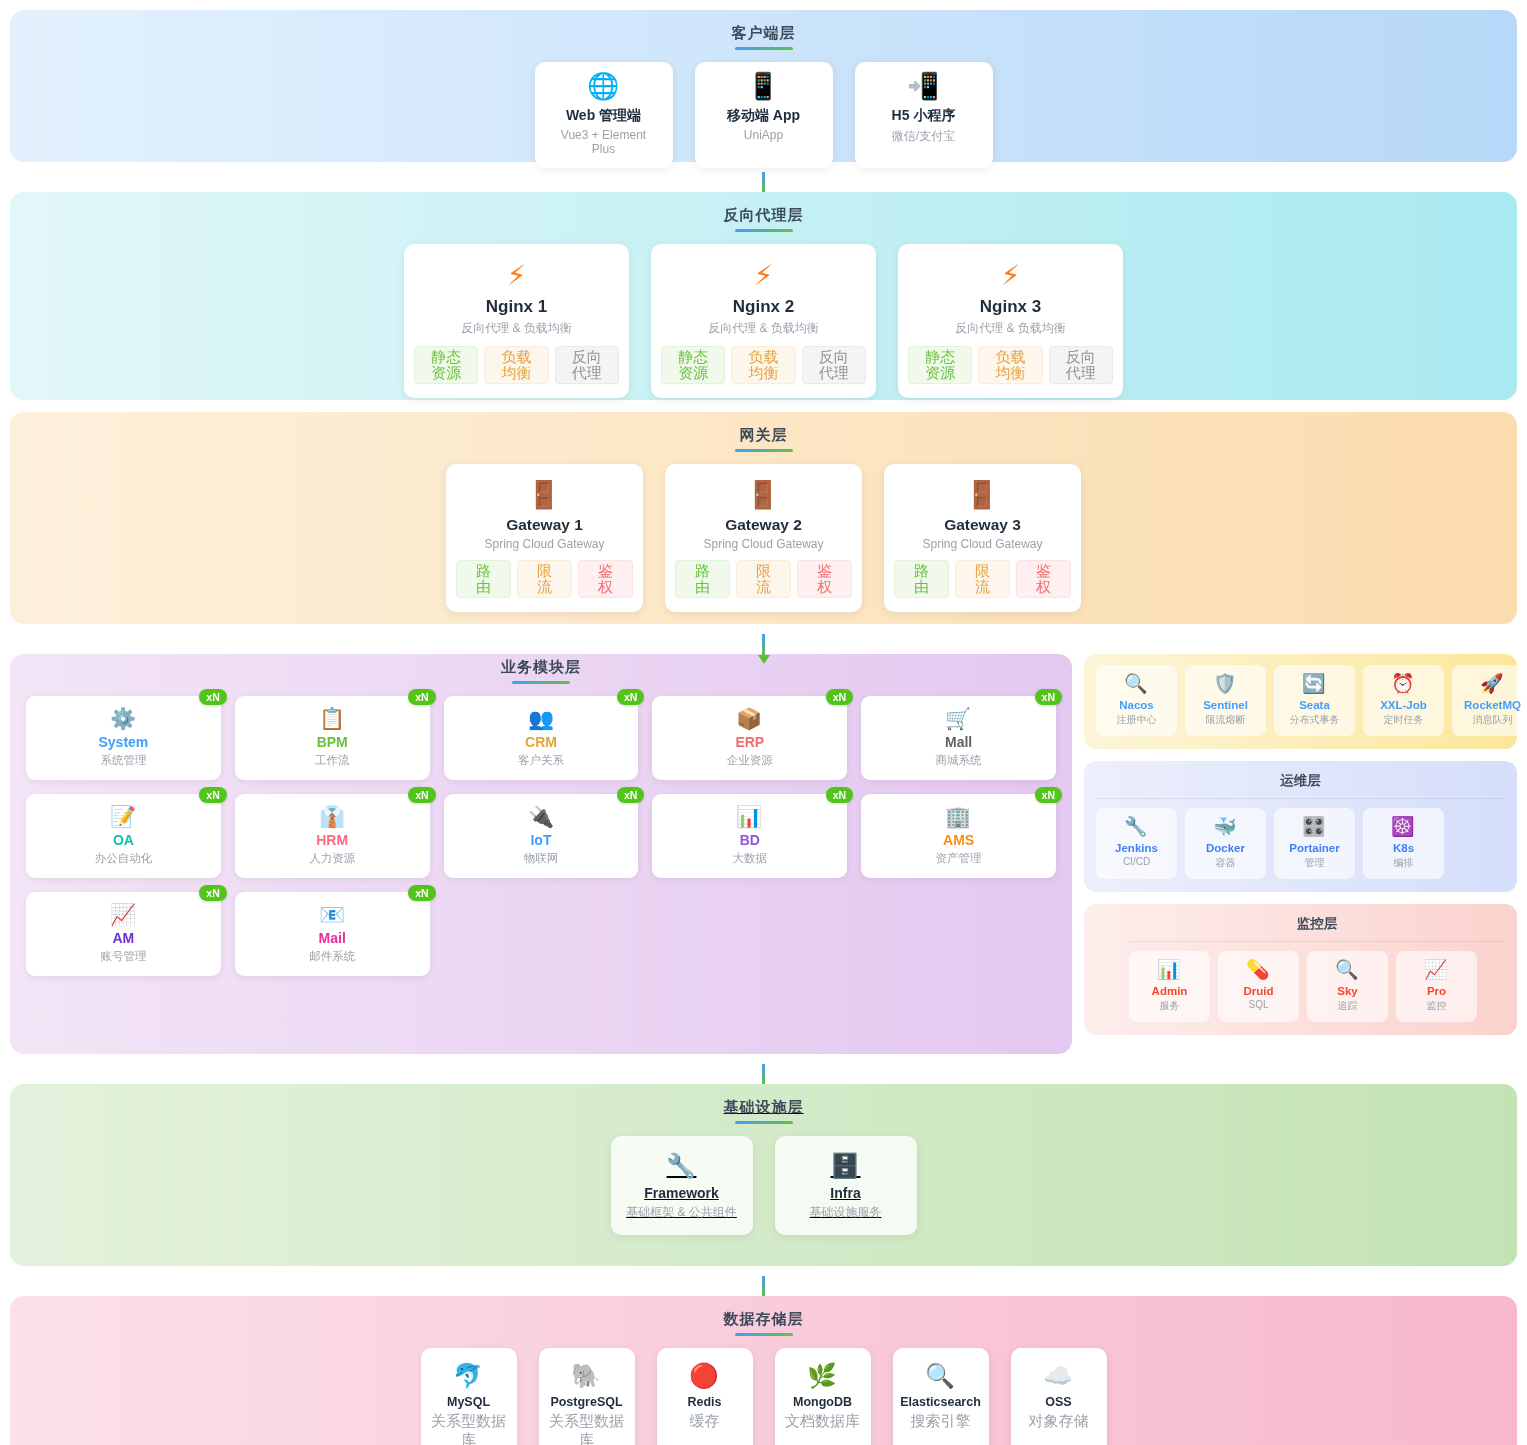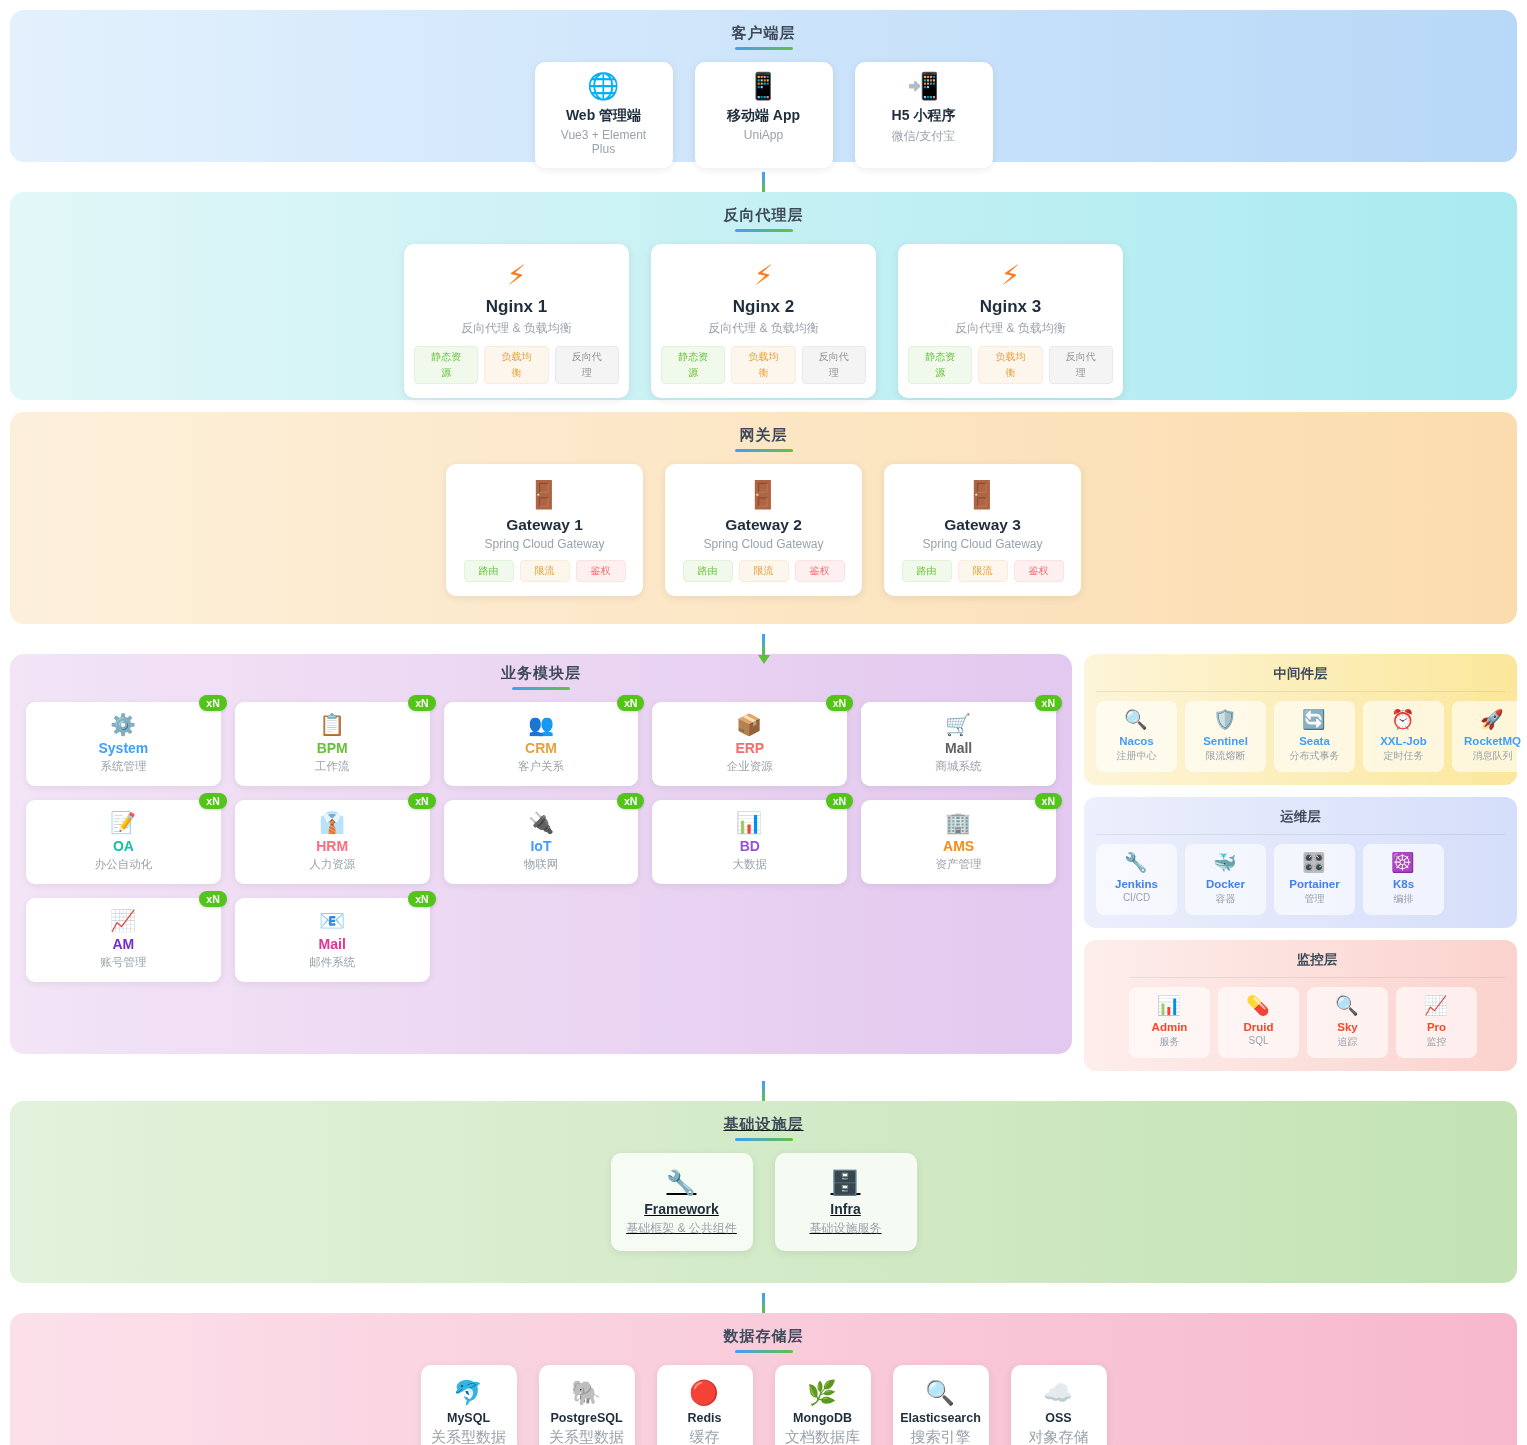--- a/index.html
+++ b/index.html
@@ -55,39 +55,39 @@
   
   .client-layer { background: linear-gradient(90deg, #e3f1fd 0%, #b7d8f8 100%); height: 152px; }
   .client-card { width: 138px; padding-top: 10px; }
 
   
   .proxy-layer { background: linear-gradient(90deg, #e2f7f8 0%, #a9eaf0 100%); height: 208px; }
   .proxy-card { width: 225px; padding: 16px 10px 14px 10px; }
   .proxy-card .ic { font-size: 28px; color: #ff7a18; }
   .proxy-card .nm { font-size: 17px; margin-top: 4px; }
   .tags { display: flex; justify-content: center; gap: 6px; margin-top: 9px; }
-  .tag { font-size: 10px; padding: 2px 14px; border-radius: 4px; line-height: 16px; }
+  .tag { font-size: 15px; padding: 2px 14px; border-radius: 4px; line-height: 16px; }
   .tag.green  { background:#f0f9eb; color:#67c23a; border:1px solid #e1f3d8; }
   .tag.orange { background:#fdf6ec; color:#e6a23c; border:1px solid #faecd8; }
   .tag.gray   { background:#f4f4f5; color:#909399; border:1px solid #e9e9eb; }
   .tag.red    { background:#fef0f0; color:#f56c6c; border:1px solid #fde2e2; }
 
   
   .gateway-layer { background: linear-gradient(90deg, #fdf0db 0%, #fbdcae 100%); height: 212px; }
   .gateway-card { width: 197px; padding: 16px 10px 14px 10px; }
   .gateway-card .ic { font-size: 27px; }
   .gateway-card .nm { font-size: 15.5px; margin-top: 4px; }
 
   
   .mid-band { display: flex; gap: 12px; align-items: flex-start; margin-bottom: 12px; }
 
   .biz-layer {
     background: linear-gradient(90deg, #f3e4f6 0%, #e3c8ef 100%);
     border-radius: 14px;
-    padding: 10px 16px 18px 16px;
+    padding: 4px 16px 18px 16px;
     width: 1070px;
     min-height: 400px;
   }
   .biz-grid {
     display: grid;
     grid-template-columns: repeat(5, 1fr);
     gap: 14px;
   }
   .biz-card {
     position: relative;
@@ -336,21 +336,20 @@
           <span class="badge">xN</span>
           <span class="ic">📧</span>
           <div class="nm" style="color: rgb(235, 47, 150);">Mail</div>
           <div class="ds">邮件系统</div>
         </div>
       </div>
   </section>
 
   <div class="side-col">
     <section class="side-panel mw-panel">
-      <div class="side-title">中间件层</div>
       <div class="side-grid" id="mw-row">
           <div class="side-card">
             <span class="ic">🔍</span>
             <div class="nm" style="color: rgb(64, 158, 255);">Nacos</div>
             <div class="ds">注册中心</div>
           </div>
           <div class="side-card">
             <span class="ic">🛡️</span>
             <div class="nm" style="color: rgb(64, 158, 255);">Sentinel</div>
             <div class="ds">限流熔断</div>

